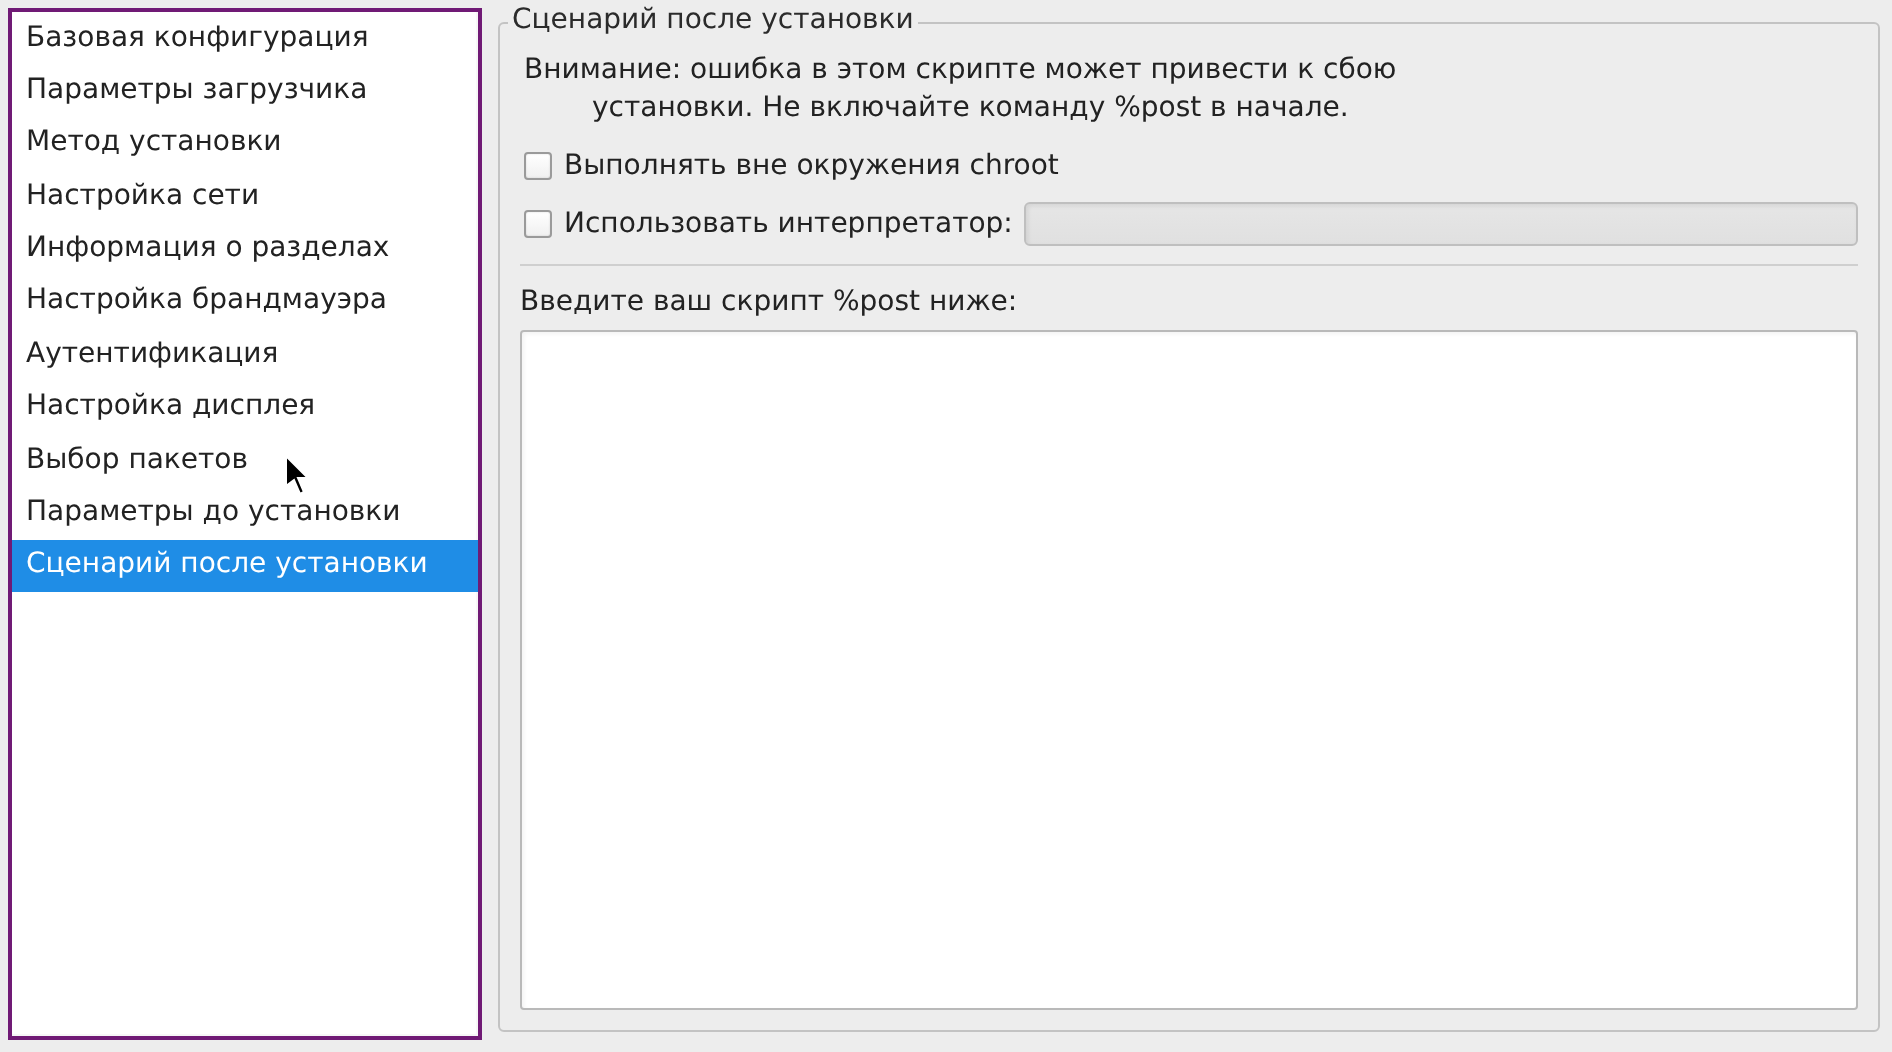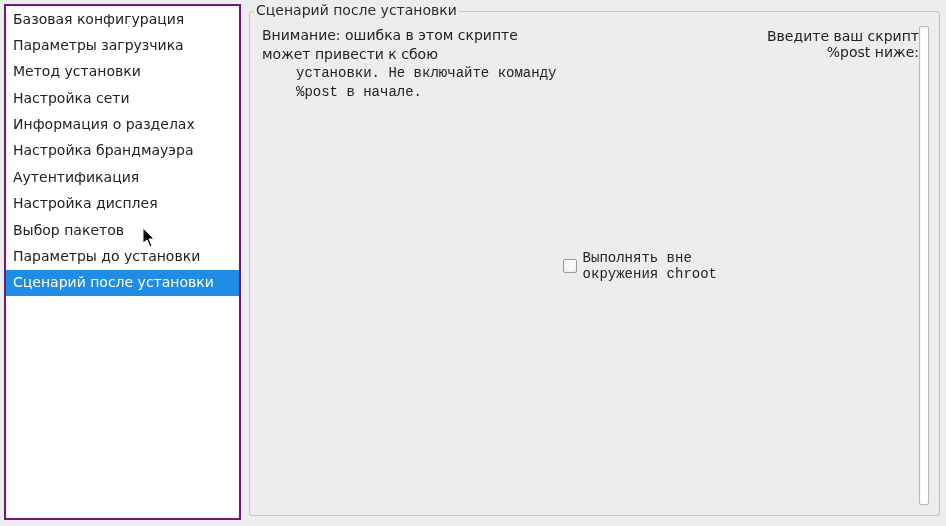--- a/index.html
+++ b/index.html
@@ -52,36 +52,35 @@
     position: absolute;
     top: -10px; left: 4px;
     background: #ededed;
     padding: 0 2px;
     color: #2b2b2b;
     font-size: 14px;
   }
   .panel-body {
     padding: 14px 10px 10px 10px;
     display: flex;
+    flex-direction: column;
     height: 100%;
   }
   .warning {
     padding: 0 0 6px 2px;
     line-height: 1.35;
   }
   .warning-l2 {
     padding-left: 34px;
-    font-family: Liberation Mono, monospace;
   }
   .opt-row {
     display: flex;
     align-items: center;
     gap: 6px;
     padding: 5px 0 5px 2px;
-    font-family: Liberation Mono, monospace;
   }
   .chk {
     width: 14px; height: 14px;
     border: 1px solid #9a9a9a;
     border-radius: 2px;
     background: linear-gradient(#ffffff,#f0f0f0);
     flex: none;
     box-shadow: inset 0 0 1px rgba(0,0,0,0.15);
   }
   .inp {
@@ -95,21 +94,21 @@
     font: inherit;
     color: #222;
   }
   .inp:disabled { color: #999; }
   .hr {
     border: none;
     border-top: 1px solid #cfcfcf;
     margin: 4px 0 8px 0;
   }
   .script-label {
-    text-align: right;
+    text-align: left;
     padding: 2px 0 6px 0;
   }
   .script-box {
     flex: 1;
     border: 1px solid #b9b9b9;
     border-radius: 2px;
     background: #ffffff;
     box-shadow: inset 1px 1px 2px rgba(0,0,0,0.05);
     padding: 4px;
     font-family: monospace;
@@ -152,20 +151,25 @@
         <div class="warning">
           <div>Внимание: ошибка в этом скрипте может привести к сбою</div>
           <div class="warning-l2">установки. Не включайте команду %post в начале.</div>
         </div>
 
         <div class="opt-row">
           <span class="chk"></span>
           <span>Выполнять вне окружения chroot</span>
         </div>
 
+        <div class="opt-row">
+          <span class="chk"></span>
+          <span>Использовать интерпретатор:</span>
+          <input class="inp" type="text" disabled="" value="" style="">
+        </div>
 
         <hr class="hr">
 
         <div class="script-label">Введите ваш скрипт %post ниже:</div>
 
         <textarea class="script-box" style=""></textarea>
       </div>
     </div>
   </div>
 

